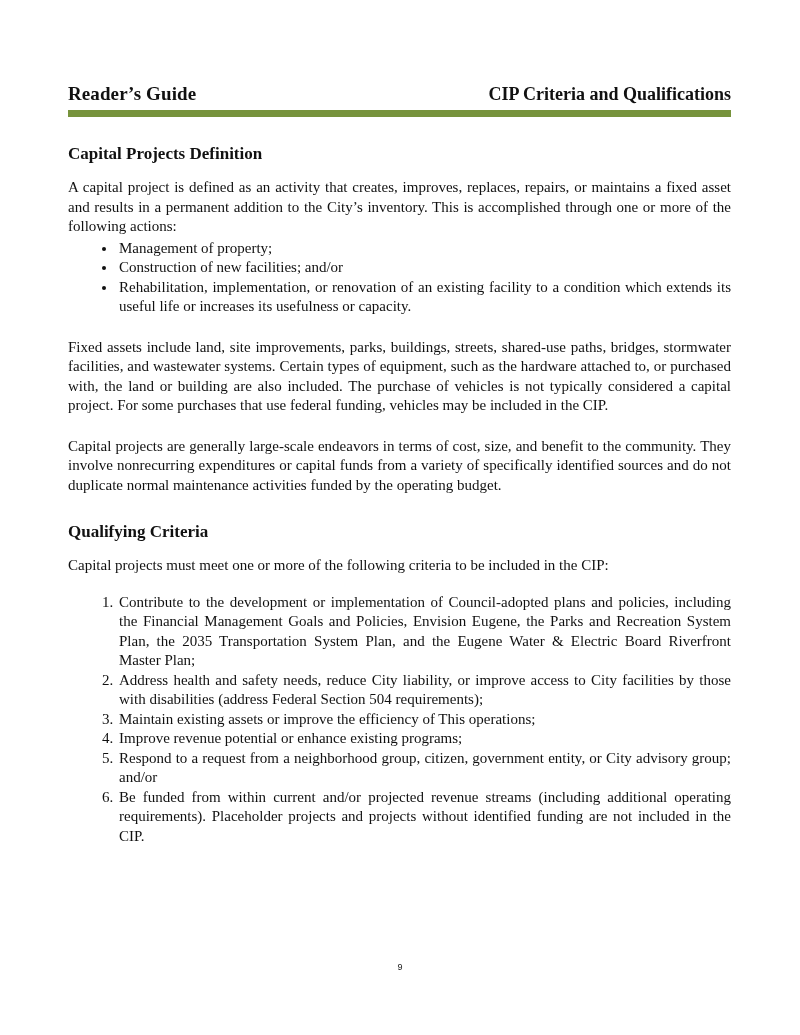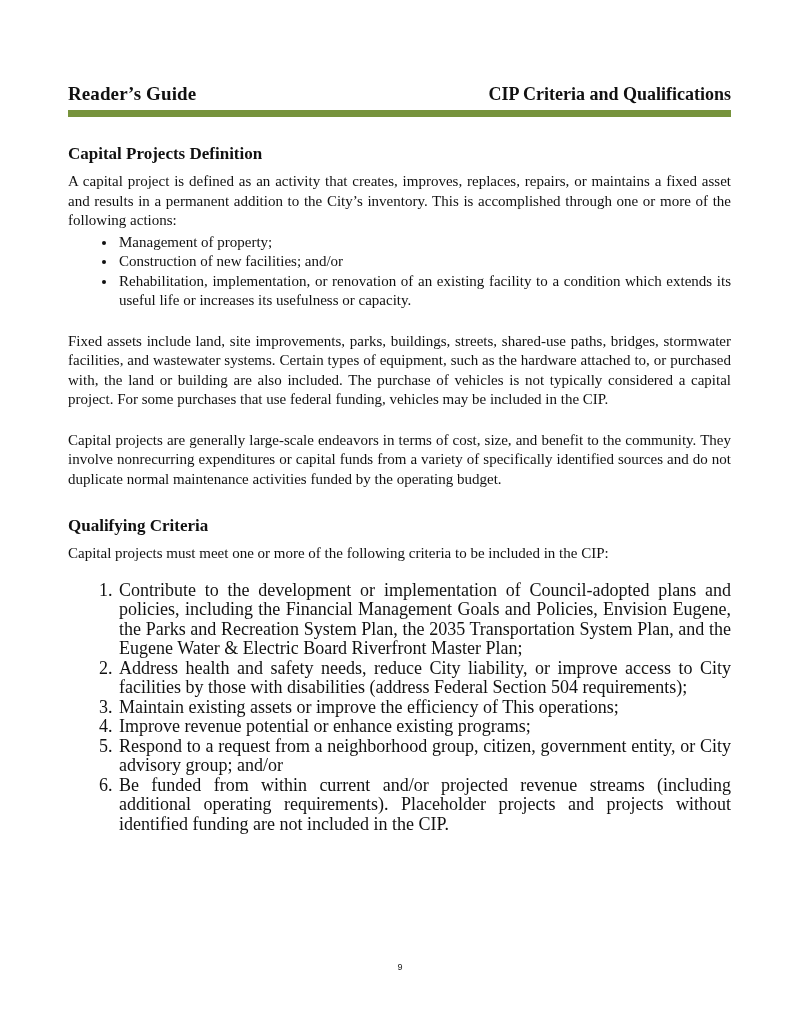--- a/index.html
+++ b/index.html
@@ -38,21 +38,21 @@
     margin-top: 5px;
     height: 7px;
     background: #77933C;
   }
   .sec-heading {
     margin-top: 27px;
     font-size: 17px;
     font-weight: bold;
   }
   p.body {
-    margin-top: 8px;
+    margin-top: 14px;
     font-size: 15px;
     line-height: 19.5px;
     text-align: justify;
   }
   p.body.gap { margin-top: 21px; }
   ul.bullets {
     margin-top: 2px;
     list-style: disc;
     padding-left: 49px;
   }
@@ -61,21 +61,21 @@
     line-height: 19.5px;
     text-align: justify;
     padding-left: 2px;
   }
   ol.criteria {
     margin-top: 17px;
     list-style: decimal;
     padding-left: 49px;
   }
   ol.criteria li {
-    font-size: 18px;
+    font-size: 15px;
     line-height: 19.5px;
     text-align: justify;
     padding-left: 2px;
   }
   .page-footer {
     position: absolute;
     left: 0;
     bottom: 38px;
     width: 100%;
     text-align: center;

